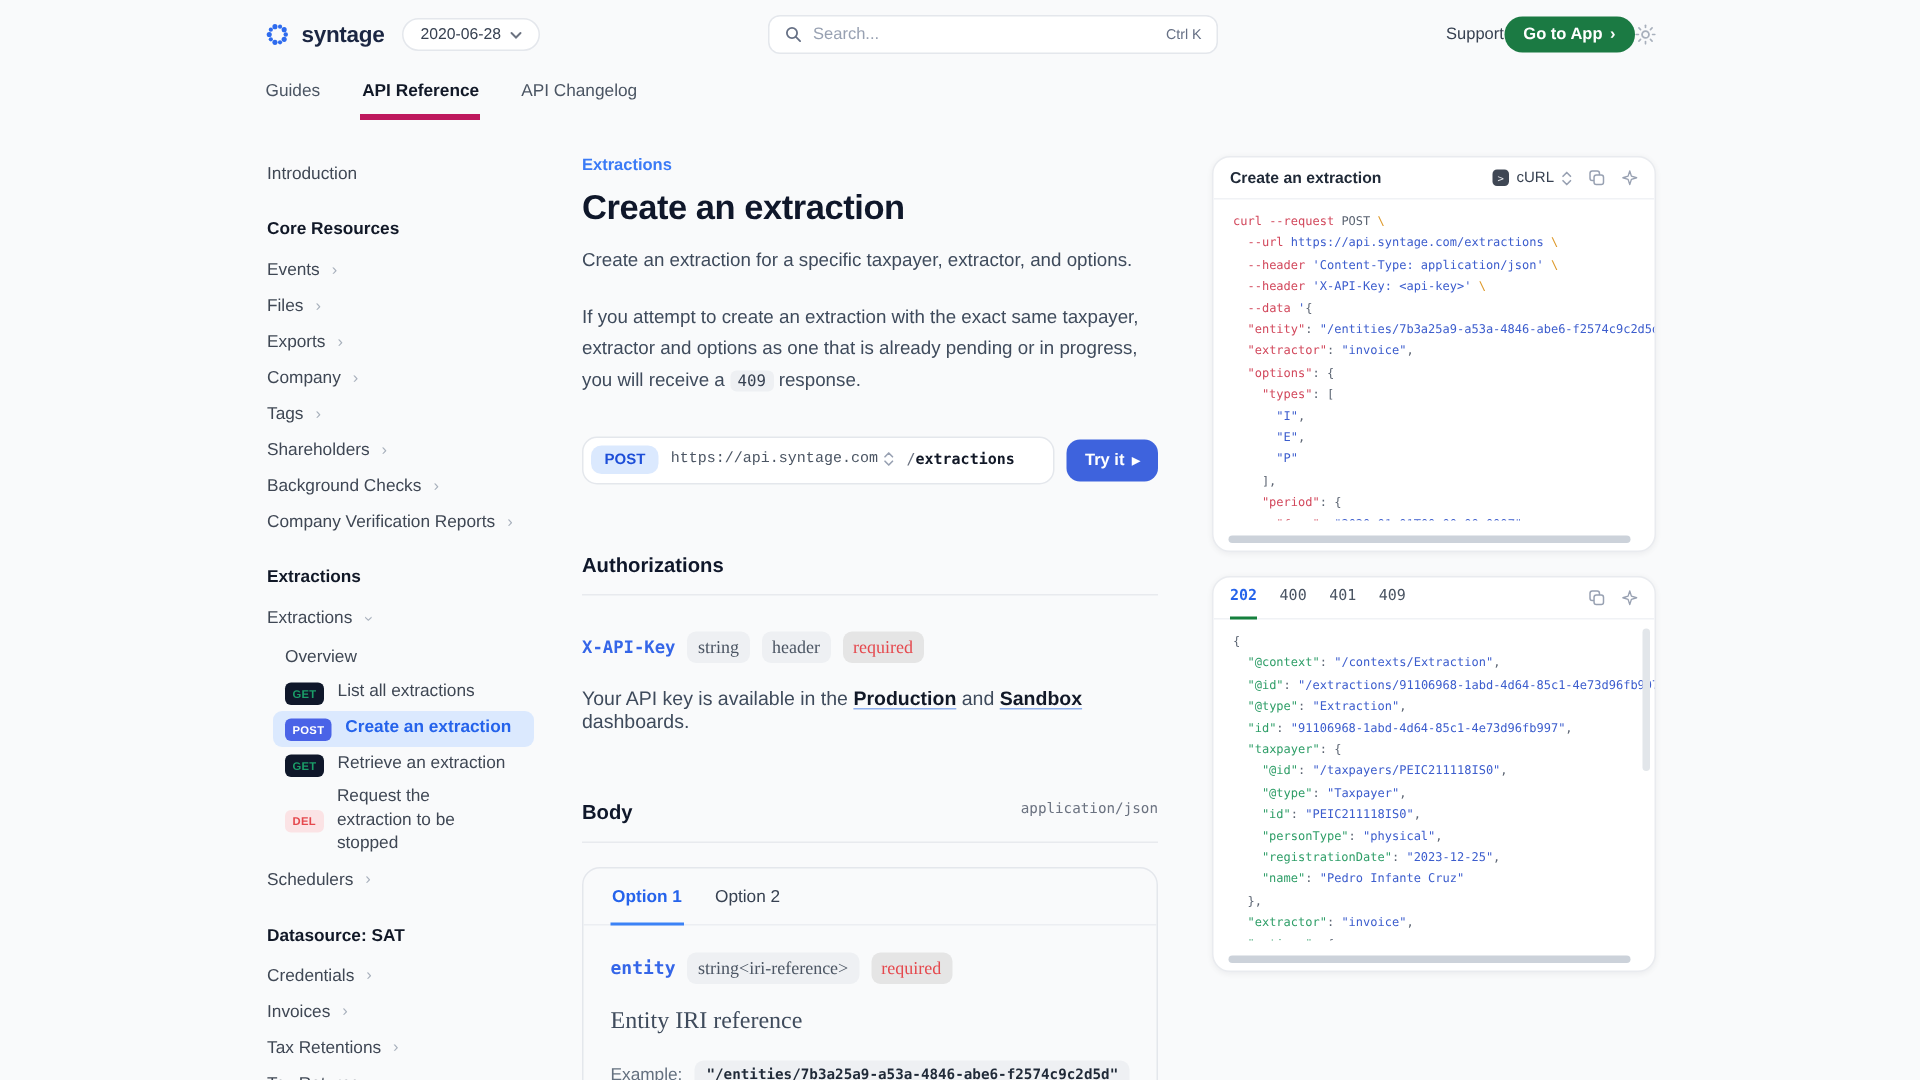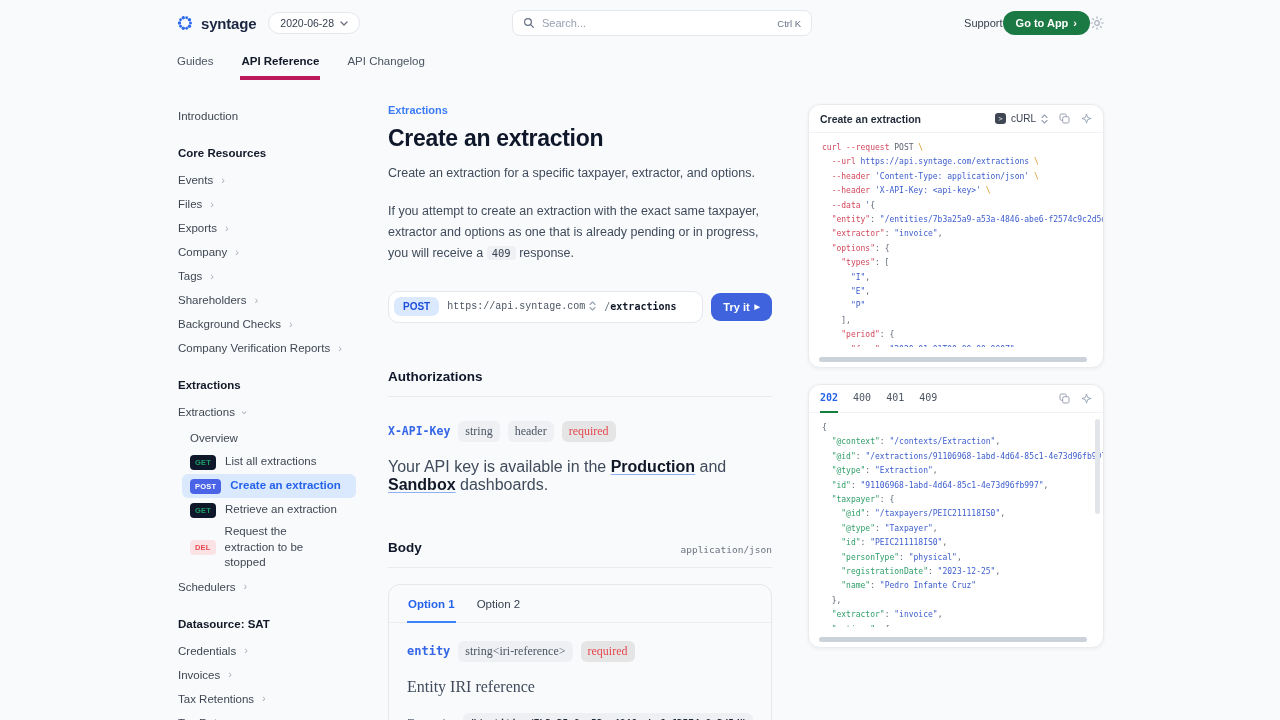--- a/index.html
+++ b/index.html
@@ -86,25 +86,25 @@
   .play-glyph { font-size:7px; }
 
   .section { margin-top:46px; }
   .section-heading { font-size:13.5px; font-weight:bold; color:#0f172a; }
   .section-hr { border:none; border-top:1px solid #e8eaee; margin-top:12px; }
   .auth-row { display:flex; align-items:center; gap:8px; margin-top:24px; }
   .field-name { font-family:"DejaVu Sans Mono",monospace; font-size:11.5px; font-weight:bold; color:#3566e8; }
   .badge { font-family:Liberation Serif, serif; font-size:12px; background:#eef0f3;
     color:#4b5563; padding:3px 7px; border-radius:6px; }
   .badge.required { background:#e5e5e5; color:#e5484d; }
-  .auth-note { font-size:16px; color:#3f4b5c; margin-top:16px; }
+  .auth-note { font-size:13px; color:#3f4b5c; margin-top:16px; }
   .auth-link { color:#111827; font-weight:bold; text-decoration:underline;
     text-underline-offset:2px; text-decoration-color:#8fb0ee; cursor:pointer; }
 
-  .body-head { display:flex; align-items:flex-end; justify-content:space-between; }
+  .body-head { display:flex; align-items:flex-start; justify-content:space-between; }
   .content-type { font-family:"DejaVu Sans Mono",monospace; font-size:9.5px; color:#6b7280; }
   .body-card { border:1px solid #e4e7ec; border-radius:12px; margin-top:16px; }
   .card-tabs { display:flex; gap:20px; padding:0 18px; border-bottom:1px solid #eceef2; }
   .card-tab { font-size:11.5px; color:#374151; padding:13px 1px 11px; cursor:pointer;
     border-bottom:2px solid transparent; margin-bottom:-1px; }
   .card-tab.active { color:#2563eb; font-weight:bold; border-bottom:2px solid #3b82f6; }
   .field-block { padding:18px; }
   .field-divider { border-top:1px solid #eceef2; }
   .field-head { display:flex; align-items:center; gap:8px; }
   .field-head .field-name { font-size:12px; }

